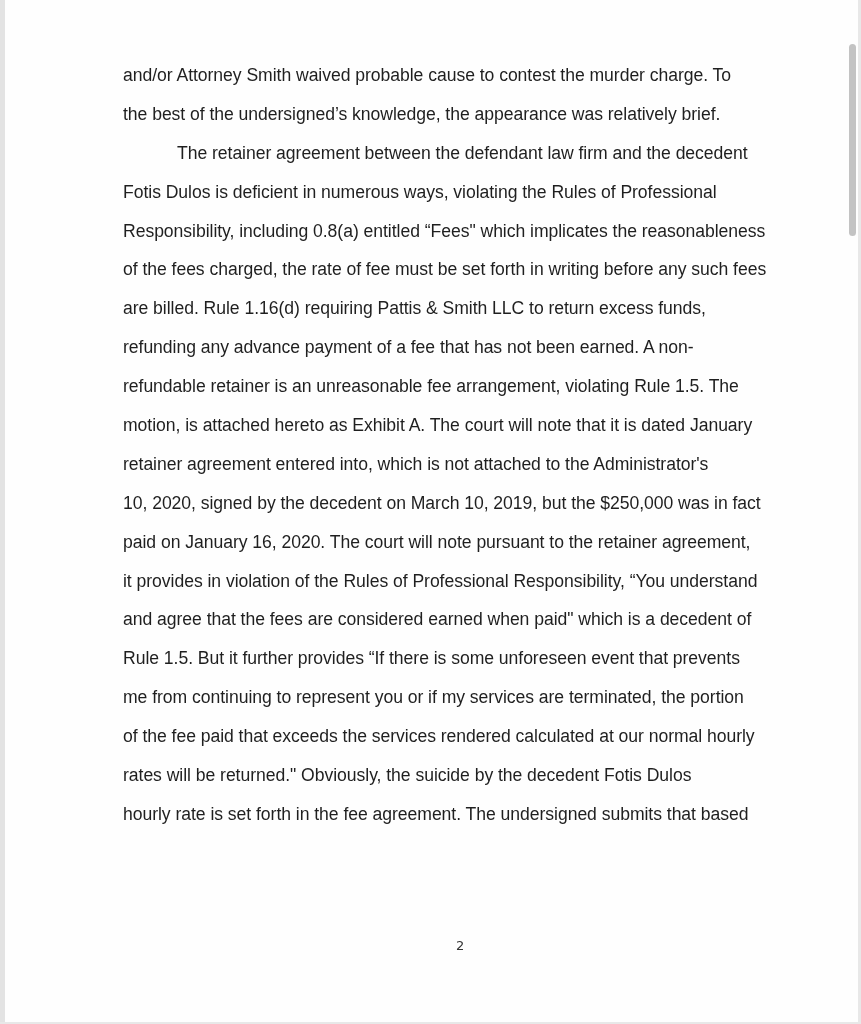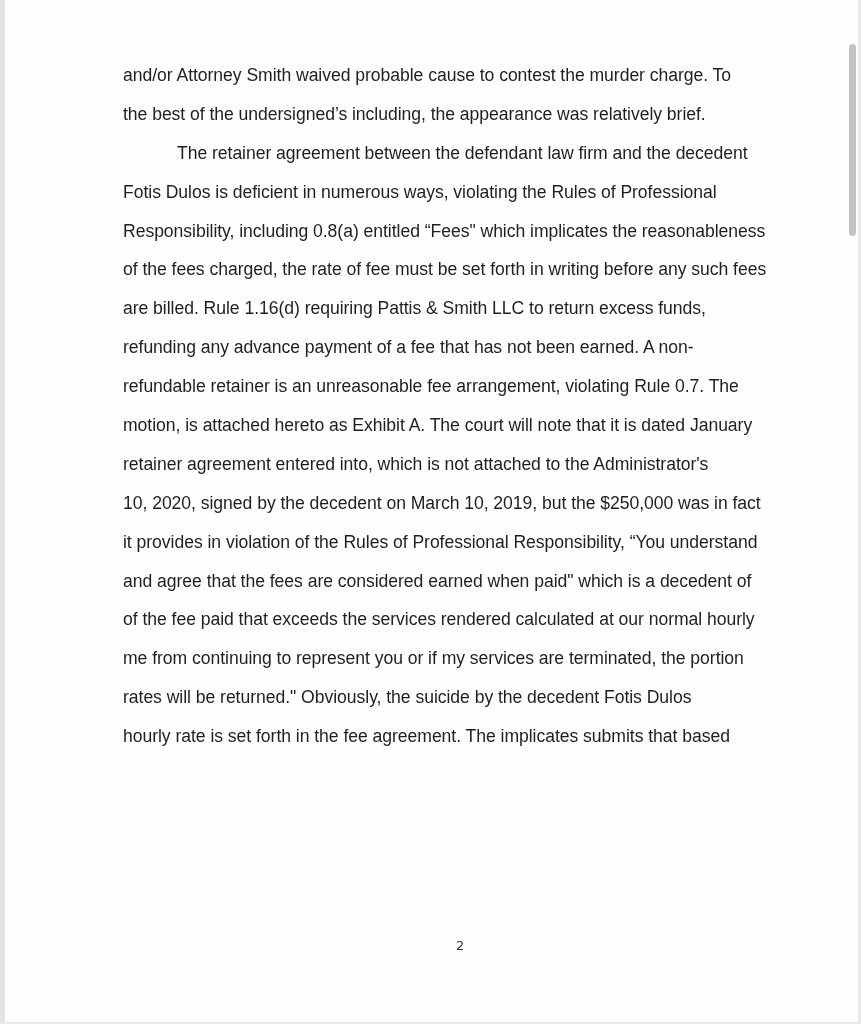--- a/index.html
+++ b/index.html
@@ -93,37 +93,39 @@
 </head>
 <body>
 
 <div class="viewer">
   <div class="left-edge"></div>
   <div class="top-pill"></div>
 
   <div class="page">
     <div class="body-text" id="body-text">
         <div class="line">and/or Attorney Smith waived probable cause to contest the murder charge.  To</div>
-        <div class="line">the best of the undersigned’s including, the appearance was relatively brief.</div>
+        <div class="line">the best of the undersigned’s knowledge, the appearance was relatively brief.</div>
         <div class="line indent">The retainer agreement between the defendant law firm and the decedent</div>
         <div class="line">Fotis Dulos is deficient in numerous ways, violating the Rules of Professional</div>
         <div class="line">Responsibility, including 0.8(a) entitled “Fees" which implicates the reasonableness</div>
         <div class="line">of the fees charged, the rate of fee must be set forth in writing before any such fees</div>
         <div class="line">are billed.  Rule 1.16(d) requiring Pattis &amp; Smith LLC to return excess funds,</div>
         <div class="line">refunding any advance payment of a fee that has not been earned.  A non-</div>
-        <div class="line">refundable retainer is an unreasonable fee arrangement, violating Rule 0.7.  The</div>
+        <div class="line">refundable retainer is an unreasonable fee arrangement, violating Rule 1.5.  The</div>
         <div class="line">motion, is attached hereto as Exhibit A.  The court will note that it is dated January</div>
         <div class="line">retainer agreement entered into, which is not attached to the Administrator's</div>
         <div class="line">10, 2020, signed by the decedent on March 10, 2019, but the $250,000 was in fact</div>
+        <div class="line">paid on January 16, 2020.  The court will note pursuant to the retainer agreement,</div>
         <div class="line">it provides in violation of the Rules of Professional Responsibility, “You understand</div>
         <div class="line">and agree that the fees are considered earned when paid" which is a decedent of</div>
+        <div class="line">Rule 1.5.  But it further provides “If there is some unforeseen event that prevents</div>
+        <div class="line">me from continuing to represent you or if my services are terminated, the portion</div>
         <div class="line">of the fee paid that exceeds the services rendered calculated at our normal hourly</div>
-        <div class="line">me from continuing to represent you or if my services are terminated, the portion</div>
         <div class="line">rates will be returned."  Obviously, the suicide by the decedent Fotis Dulos</div>
-        <div class="line">hourly rate is set forth in the fee agreement.  The implicates submits that based</div>
+        <div class="line">hourly rate is set forth in the fee agreement.  The undersigned submits that based</div>
       </div>
     <div class="page-number">2</div>
   </div>
 
   <div class="scrollbar-track">
     <div class="scrollbar-thumb"></div>
   </div>
 
   <div class="right-edge"></div>
   <div class="bottom-edge"></div>

